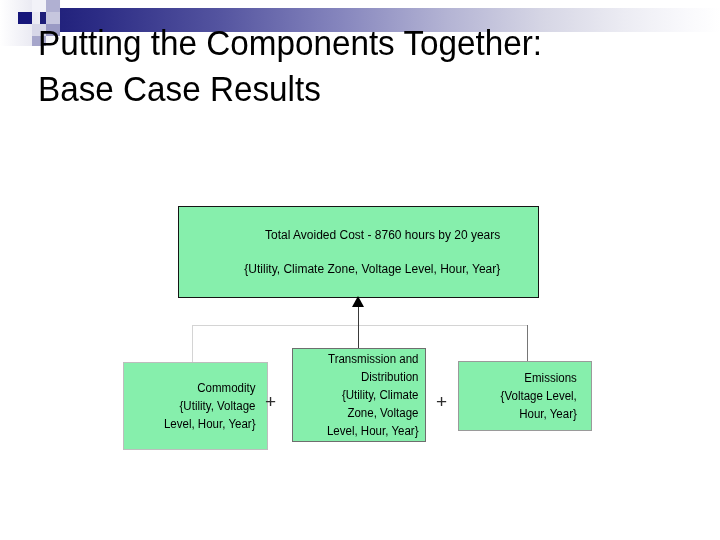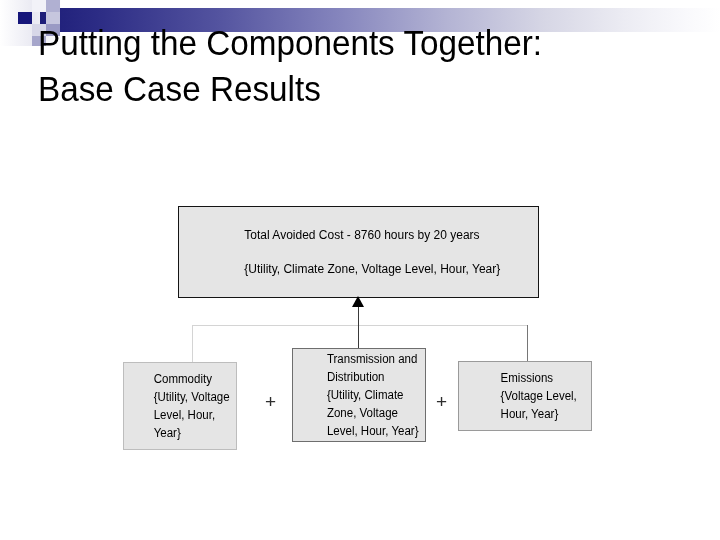--- a/index.html
+++ b/index.html
@@ -77,25 +77,25 @@
   #diagram {
     position: absolute;
     left: 0;
     top: 0;
     width: 720px;
     height: 540px;
   }
   .dbox {
     position: absolute;
     box-sizing: border-box;
-    background: #e5e5e5;
+    background: #86efac;
     display: flex;
     align-items: center;
     justify-content: center;
-    text-align: left;
+    text-align: right;
     padding-left: 28px;
   }
   .dbox-inner {
     font-family: "Liberation Sans Narrow", "Liberation Sans", sans-serif;
     color: #000000;
     font-size: 12px;
     line-height: 18px;
     transform: scaleX(0.96);
   }
   #box-total {
@@ -105,21 +105,21 @@
     height: 92px;
     border: 1.5px solid #141414;
     flex-direction: column;
   }
   #box-total .dbox-inner { font-size: 12.5px; }
   .total-line1 { margin-bottom: 16px; }
 
   #box-commodity {
     left: 123px;
     top: 362px;
-    width: 114px;
+    width: 145px;
     height: 88px;
     border: 1px solid #bdbdbd;
   }
   #box-td {
     left: 292px;
     top: 348px;
     width: 134px;
     height: 94px;
     border: 1px solid #6e6e6e;
   }

